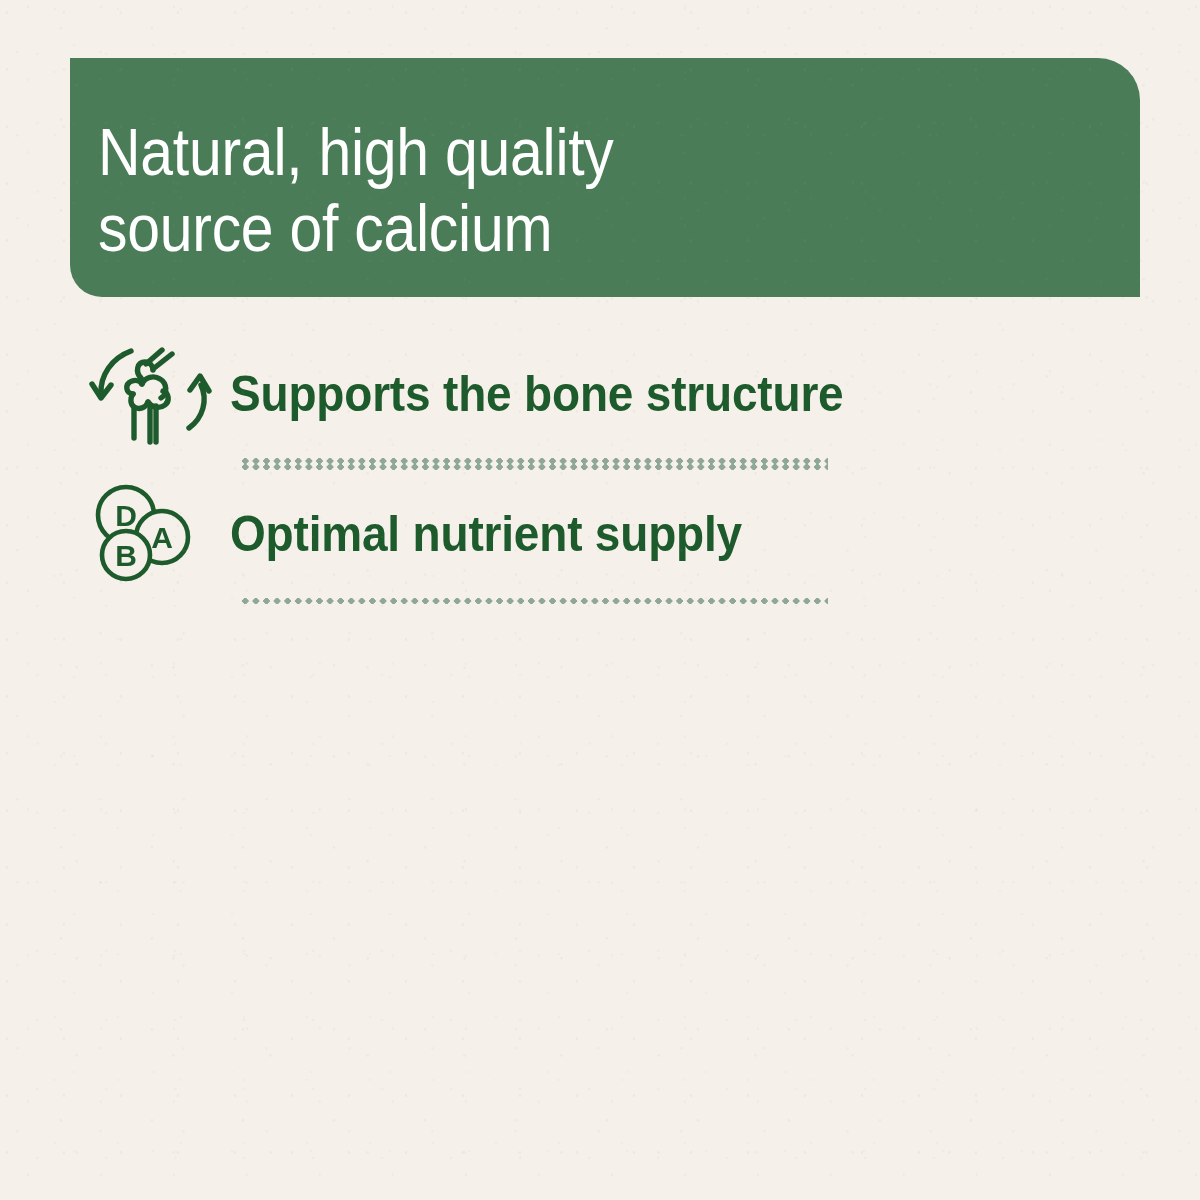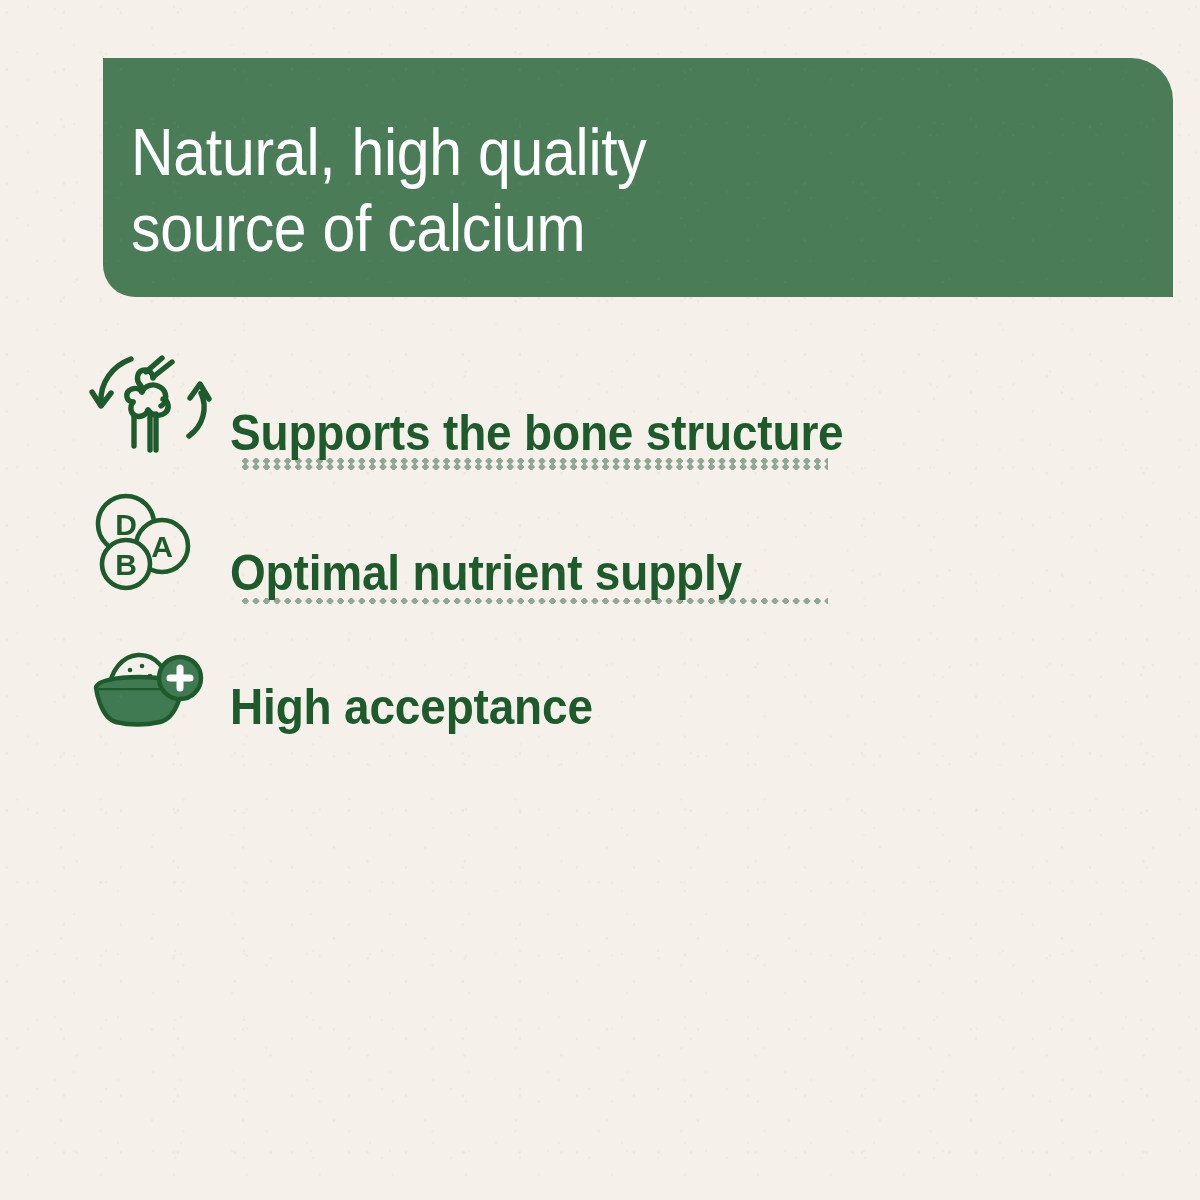--- a/index.html
+++ b/index.html
@@ -39,21 +39,20 @@
     position: absolute;
     left: 70px;
     top: 58px;
     width: 1070px;
     height: 239px;
     background: #4a7d57;
     border-radius: 0 42px 0 32px;
     box-sizing: border-box;
     padding: 56px 36px 0 28px;
     z-index: 2;
-    margin-left: 33px;
   }
   .banner-title {
     color: #ffffff;
     font-family: "Liberation Sans Narrow", "Liberation Sans", sans-serif;
     font-size: 67px;
     line-height: 1.14;
     font-weight: 400;
     letter-spacing: -0.3px;
     transform: scaleX(0.88);
     transform-origin: left top;
@@ -63,21 +62,21 @@
   
   .feature-list {
     position: absolute;
     left: 70px;
     top: 330px;
     width: 790px;
     z-index: 3;
   }
   .feature-row {
     display: flex;
-    align-items: flex-end;
+    align-items: center;
     height: 128px;
   }
   .feature-icon {
     width: 160px;
     min-width: 160px;
     display: flex;
     align-items: center;
     justify-content: flex-start;
     padding-left: 16px;
     box-sizing: border-box;
@@ -171,37 +170,14 @@
         </g>
       </svg>
     </div>
     <div class="feature-label">Optimal nutrient supply</div>
   </div>
 
   <div class="divider">
       <i></i>
     </div>
 
-  <div class="feature-row">
-    <div class="feature-icon">
-      <svg width="120" height="90" viewBox="0 0 120 90" fill="none">
-
-        <path d="M24 46 C24 30 36 14 52 13 C70 12 82 28 82 46 Z" fill="#f5f1ea" stroke="#1e5b2c" stroke-width="4.4" stroke-linejoin="round"></path>
-        <g fill="#1e5b2c">
-          <circle cx="44" cy="28" r="2.3"></circle>
-          <circle cx="56" cy="24" r="2.3"></circle>
-          <circle cx="64" cy="34" r="2.3"></circle>
-          <circle cx="48" cy="38" r="2.3"></circle>
-          <circle cx="60" cy="42" r="2.3"></circle>
-          <circle cx="36" cy="40" r="2.3"></circle>
-        </g>
-
-        <path d="M10 46 L96 46 C96 46 92 76 74 80 C58 83.5 44 83.5 30 80 C14 76 10 46 10 46 Z" fill="#3f7a52" stroke="#1e5b2c" stroke-width="4.4" stroke-linejoin="round"></path>
-        <path d="M10 46 C10 39 30 35 53 35 C76 35 96 39 96 46" fill="#3f7a52" stroke="#1e5b2c" stroke-width="4.4"></path>
-
-        <circle cx="94" cy="36" r="21" fill="#3f7a52" stroke="#1e5b2c" stroke-width="4.4"></circle>
-        <path d="M94 26 L94 46 M84 36 L104 36" stroke="#ffffff" stroke-width="7" stroke-linecap="round"></path>
-      </svg>
-    </div>
-    <div class="feature-label">High acceptance</div>
-  </div>
 
 </div>
 
 </body></html>

